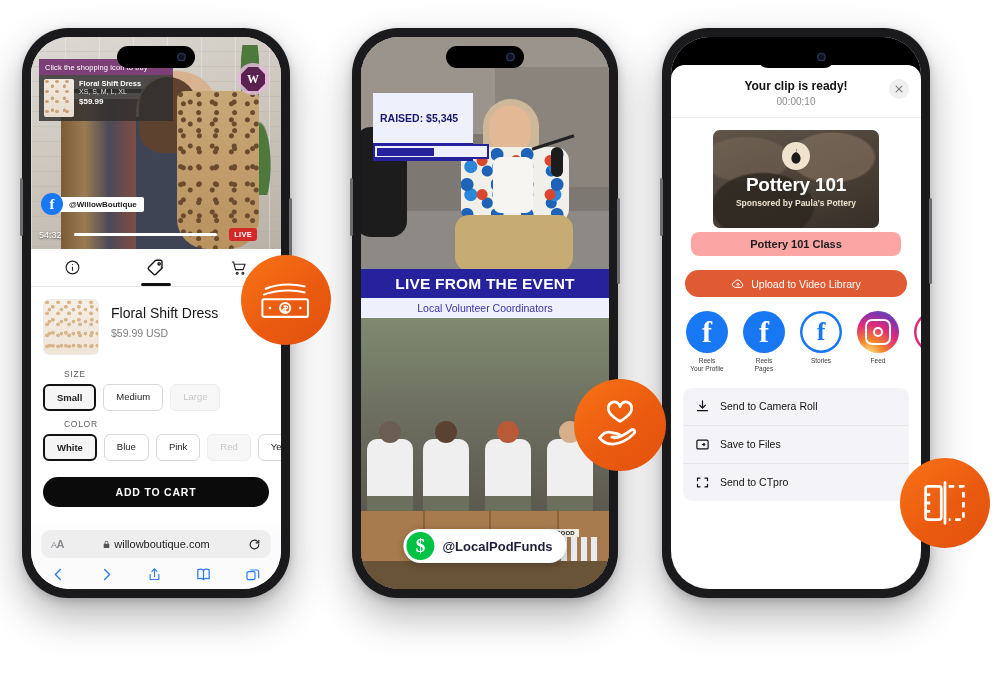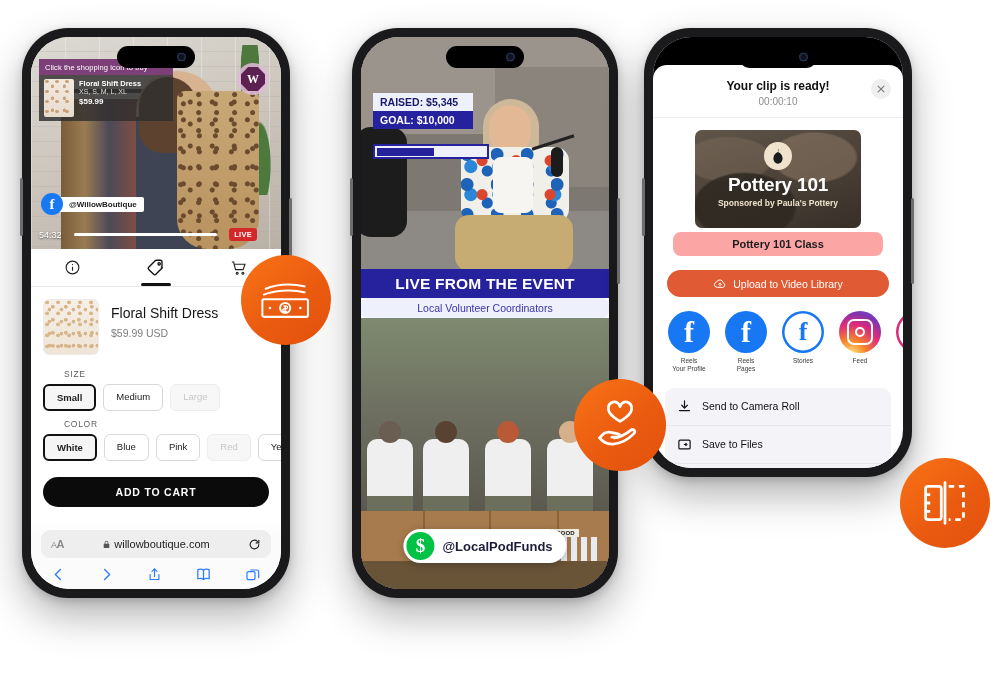--- a/index.html
+++ b/index.html
@@ -37,21 +37,21 @@
   }
   .notch-cam {
     position: absolute; right: 9px; top: 50%; transform: translateY(-50%);
     width: 9px; height: 9px; border-radius: 50%;
     background: #10131e; box-shadow: inset 0 0 0 1.5px #253050;
   }
 
   
   #phone-1 { left: 22px;  top: 28px;  width: 268px; height: 570px; }
   #phone-2 { left: 352px; top: 28px;  width: 266px; height: 570px; }
-  #phone-3 { left: 644px; top: 28px;  width: 268px; height: 449px; }
+  #phone-3 { left: 662px; top: 28px;  width: 268px; height: 570px; }
 
   
   .p1-video {
     position: relative; height: 212px; overflow: hidden;
     background: linear-gradient(160deg,#dcdad4 0%,#cfc9c0 40%,#b9b1a6 100%);
   }
   .brick {
     position: absolute; inset: 0;
     background-image:
       linear-gradient(90deg, rgba(255,255,255,.55) 1px, transparent 1px),
@@ -239,36 +239,36 @@
   .p2-white-top { position:absolute; left:38px; top:58px; width:40px; height:56px; background:#f7f5f2; border-radius:8px;}
   .p2-pants { position:absolute; left:0; top:116px; width:118px; height:56px; background:#c6ab73; border-radius:14px;}
   .p2-mic { position:absolute; right:12px; top:48px; width:12px; height:30px; background:#1c1c1c; border-radius:6px;}
   .p2-mic-arm { position:absolute; right:0; top:42px; width:44px; height:3px; background:#222; transform:rotate(-18deg);}
   .p2-sofa { position:absolute; left:0; bottom:0; width:100%; height:58px; background:#8d8a85;}
   .p2-guest { position:absolute; left:-6px; top:90px; width:52px; height:110px; background:#1c1c1c; border-radius:16px;}
 
   .fund-box { position:absolute; left: 12px; top: 56px; z-index: 15; width: 100px; }
   .fund-raised {
     background:#eef0fb; color:#191a6b; font-size: 10.5px; font-weight: 600;
-    padding: 3px 7px; white-space: nowrap;
+    padding: 19px 7px; white-space: nowrap;
   }
   .fund-goal {
     background:#26219c; color:#fff; font-size: 10.5px; font-weight: 600;
     padding: 3px 7px; white-space: nowrap;
   }
   .fund-prog {
     position:absolute; left: 12px; top: 107px; z-index: 15;
     width: 116px; height: 15px; background:#eef0fb;
     border: 2px solid #26219c; padding: 1.5px;
   }
   .fund-prog-fill { height:100%; background:#26219c; }
 
   .p2-banner { background:#26219c; color:#fff; text-align:center; padding: 6px 0 5px; }
   .p2-banner-t { font-size: 15.5px; font-weight: 700; letter-spacing: .2px; }
-  .p2-sub { background:#eef0fb; color:#3a35a8; text-align:center; font-size: 10.5px; padding: 4px 0; border-radius: 7px; }
+  .p2-sub { background:#eef0fb; color:#3a35a8; text-align:center; font-size: 10.5px; padding: 4px 0; }
 
   .p2-bottom {
     position:relative; flex:1; overflow:hidden;
     background: linear-gradient(180deg,#7e8a70 0%, #6b6b5e 40%, #4e4a42 100%);
   }
   .vol {
     position:absolute; bottom: 58px; width: 46px; height: 92px; border-radius: 10px;
     background: linear-gradient(180deg,#efefef 0 62%, #6b6f5c 62% 100%);
   }
   .vol-h { position:absolute; top:-18px; left:50%; transform:translateX(-50%); width:22px; height:22px; border-radius:50%; }

